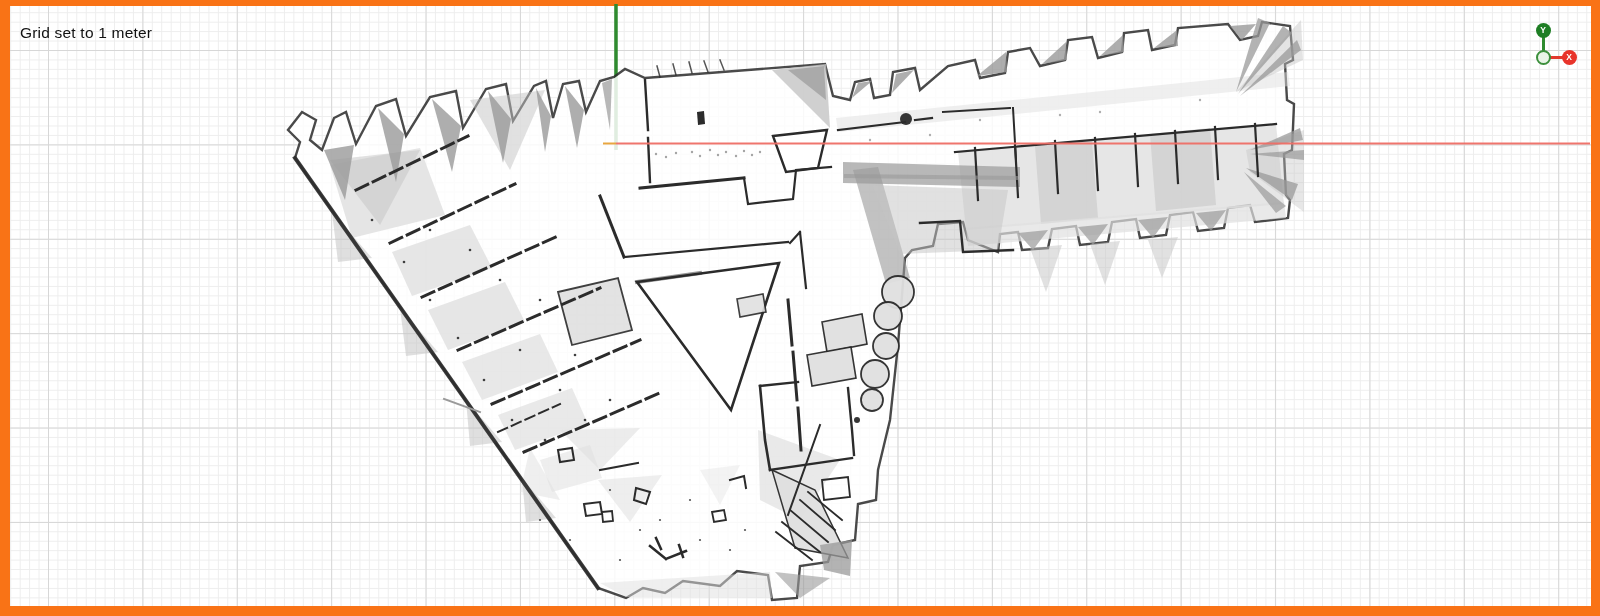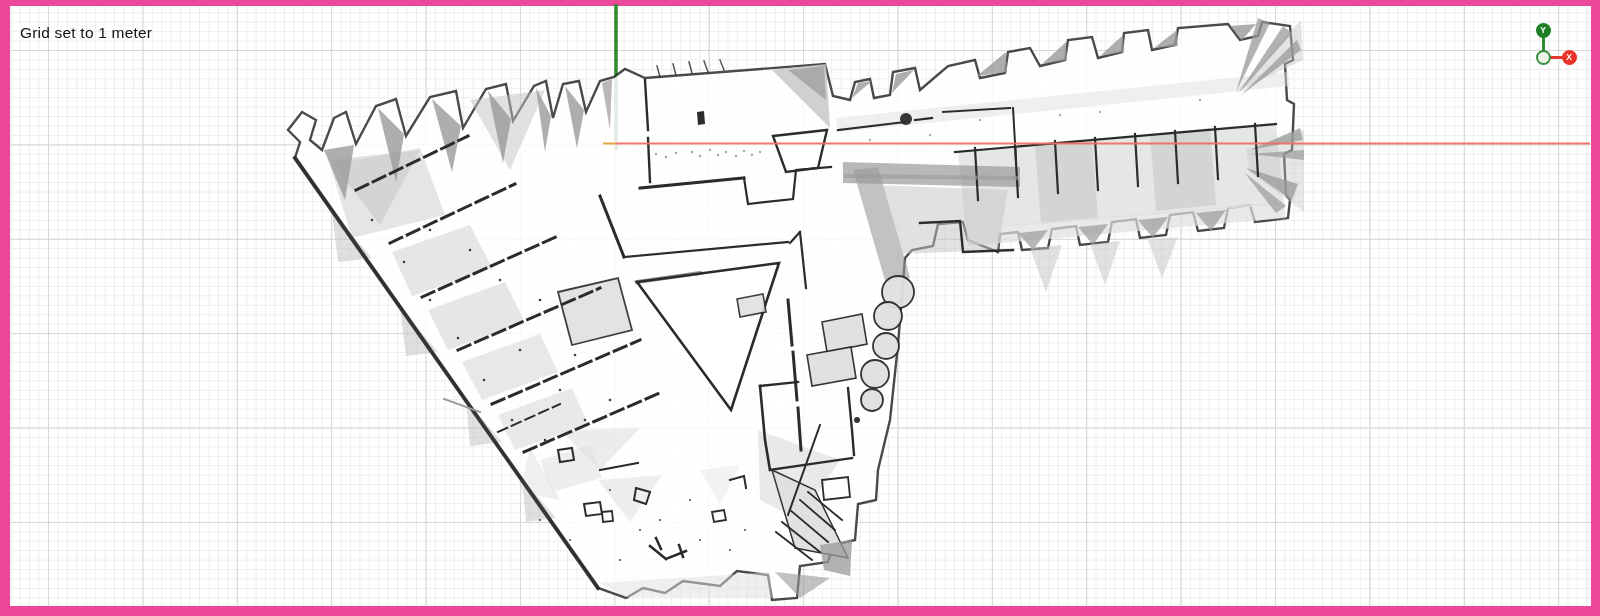--- a/index.html
+++ b/index.html
@@ -1,21 +1,21 @@
 <!DOCTYPE html>
 <html><head>
 <meta charset="utf-8">
 <title>Map Viewer</title>
 <style>
   html,body{margin:0;padding:0;}
   body{
     width:1600px;height:616px;overflow:hidden;background:#ffffff;
     font-family:"Liberation Sans", sans-serif;position:relative;
   }
-  .viewport{position:absolute;inset:0;background:#ec4899;}
+  .viewport{position:absolute;inset:0;background:#f97316;}
   .grid-layer{position:absolute;top:6px;left:10px;right:9px;bottom:10px;background-repeat:repeat;}
   svg.scene{position:absolute;inset:0;width:1600px;height:616px;}
   .status-label{
     position:absolute;left:20px;top:24px;font-size:15.5px;color:#111;
     letter-spacing:0.2px;white-space:nowrap;
   }
   .gizmo{position:absolute;left:1522px;top:16px;width:62px;height:54px;}
   .gizmo .vline{position:absolute;left:19.5px;top:14px;width:3px;height:27px;}
   .gizmo .hline{position:absolute;left:21px;top:39.5px;width:26px;height:3px;}
   .gizmo .ball{

